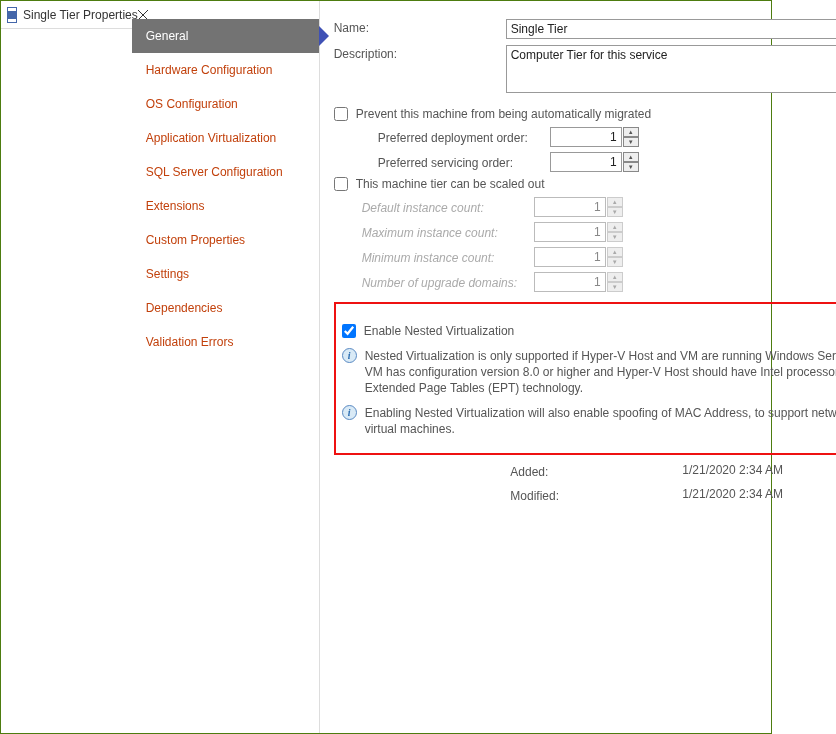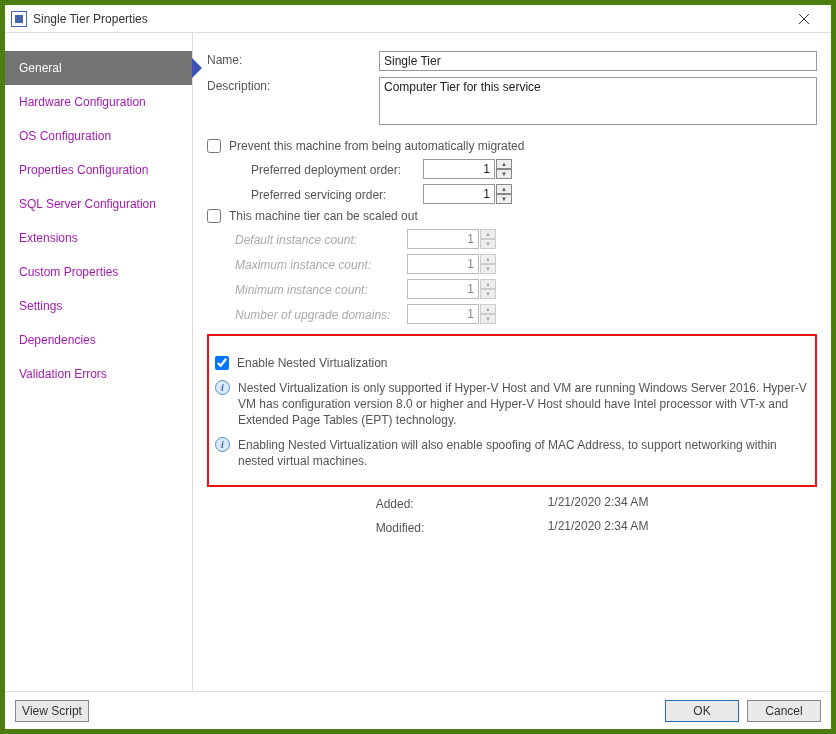--- a/index.html
+++ b/index.html
@@ -3,25 +3,25 @@
   <meta charset="utf-8">
   <style>
     * { box-sizing: border-box; margin: 0; padding: 0; }
     body {
       font-family: "Segoe UI", Tahoma, sans-serif;
       font-size: 12px;
       background: #fff;
       color: #333;
     }
     .window {
-      width: 836px;
+      width: 772px;
       height: 734px;
-      border: 5px solid #4d7c0f;
-      display: flex;
-      flex-direction: column;
+      border: 1px solid #4d7c0f;
+      display: flex;
+      flex-direction: row;
       background: #fff;
     }
     .titlebar {
       height: 28px;
       display: flex;
       align-items: center;
       padding: 0 6px;
       border-bottom: 1px solid #ddd;
       background: #fff;
     }
@@ -55,21 +55,21 @@
     }
     .sidebar {
       width: 188px;
       border-right: 1px solid #ddd;
       padding-top: 18px;
       flex-shrink: 0;
     }
     .sidebar-item {
       padding: 10px 14px;
       cursor: pointer;
-      color: #a21caf;
+      color: #c2410c;
       position: relative;
     }
     .sidebar-item.active {
       background: #737373;
       color: #fff;
     }
     .sidebar-item.active::after {
       content: "";
       position: absolute;
       right: -10px;
@@ -230,21 +230,21 @@
         <line x1="10" y1="0" x2="0" y2="10" stroke="#333" stroke-width="1"></line>
       </svg>
     </div>
   </div>
 
   <div class="body-area">
     <div class="sidebar">
       <div class="sidebar-item active"><span>General</span></div>
       <div class="sidebar-item"><span>Hardware Configuration</span></div>
       <div class="sidebar-item"><span>OS Configuration</span></div>
-      <div class="sidebar-item"><span>Properties Configuration</span></div>
+      <div class="sidebar-item"><span>Application Virtualization</span></div>
       <div class="sidebar-item"><span>SQL Server Configuration</span></div>
       <div class="sidebar-item"><span>Extensions</span></div>
       <div class="sidebar-item"><span>Custom Properties</span></div>
       <div class="sidebar-item"><span>Settings</span></div>
       <div class="sidebar-item"><span>Dependencies</span></div>
       <div class="sidebar-item"><span>Validation Errors</span></div>
     </div>
 
     <div class="content">
 

